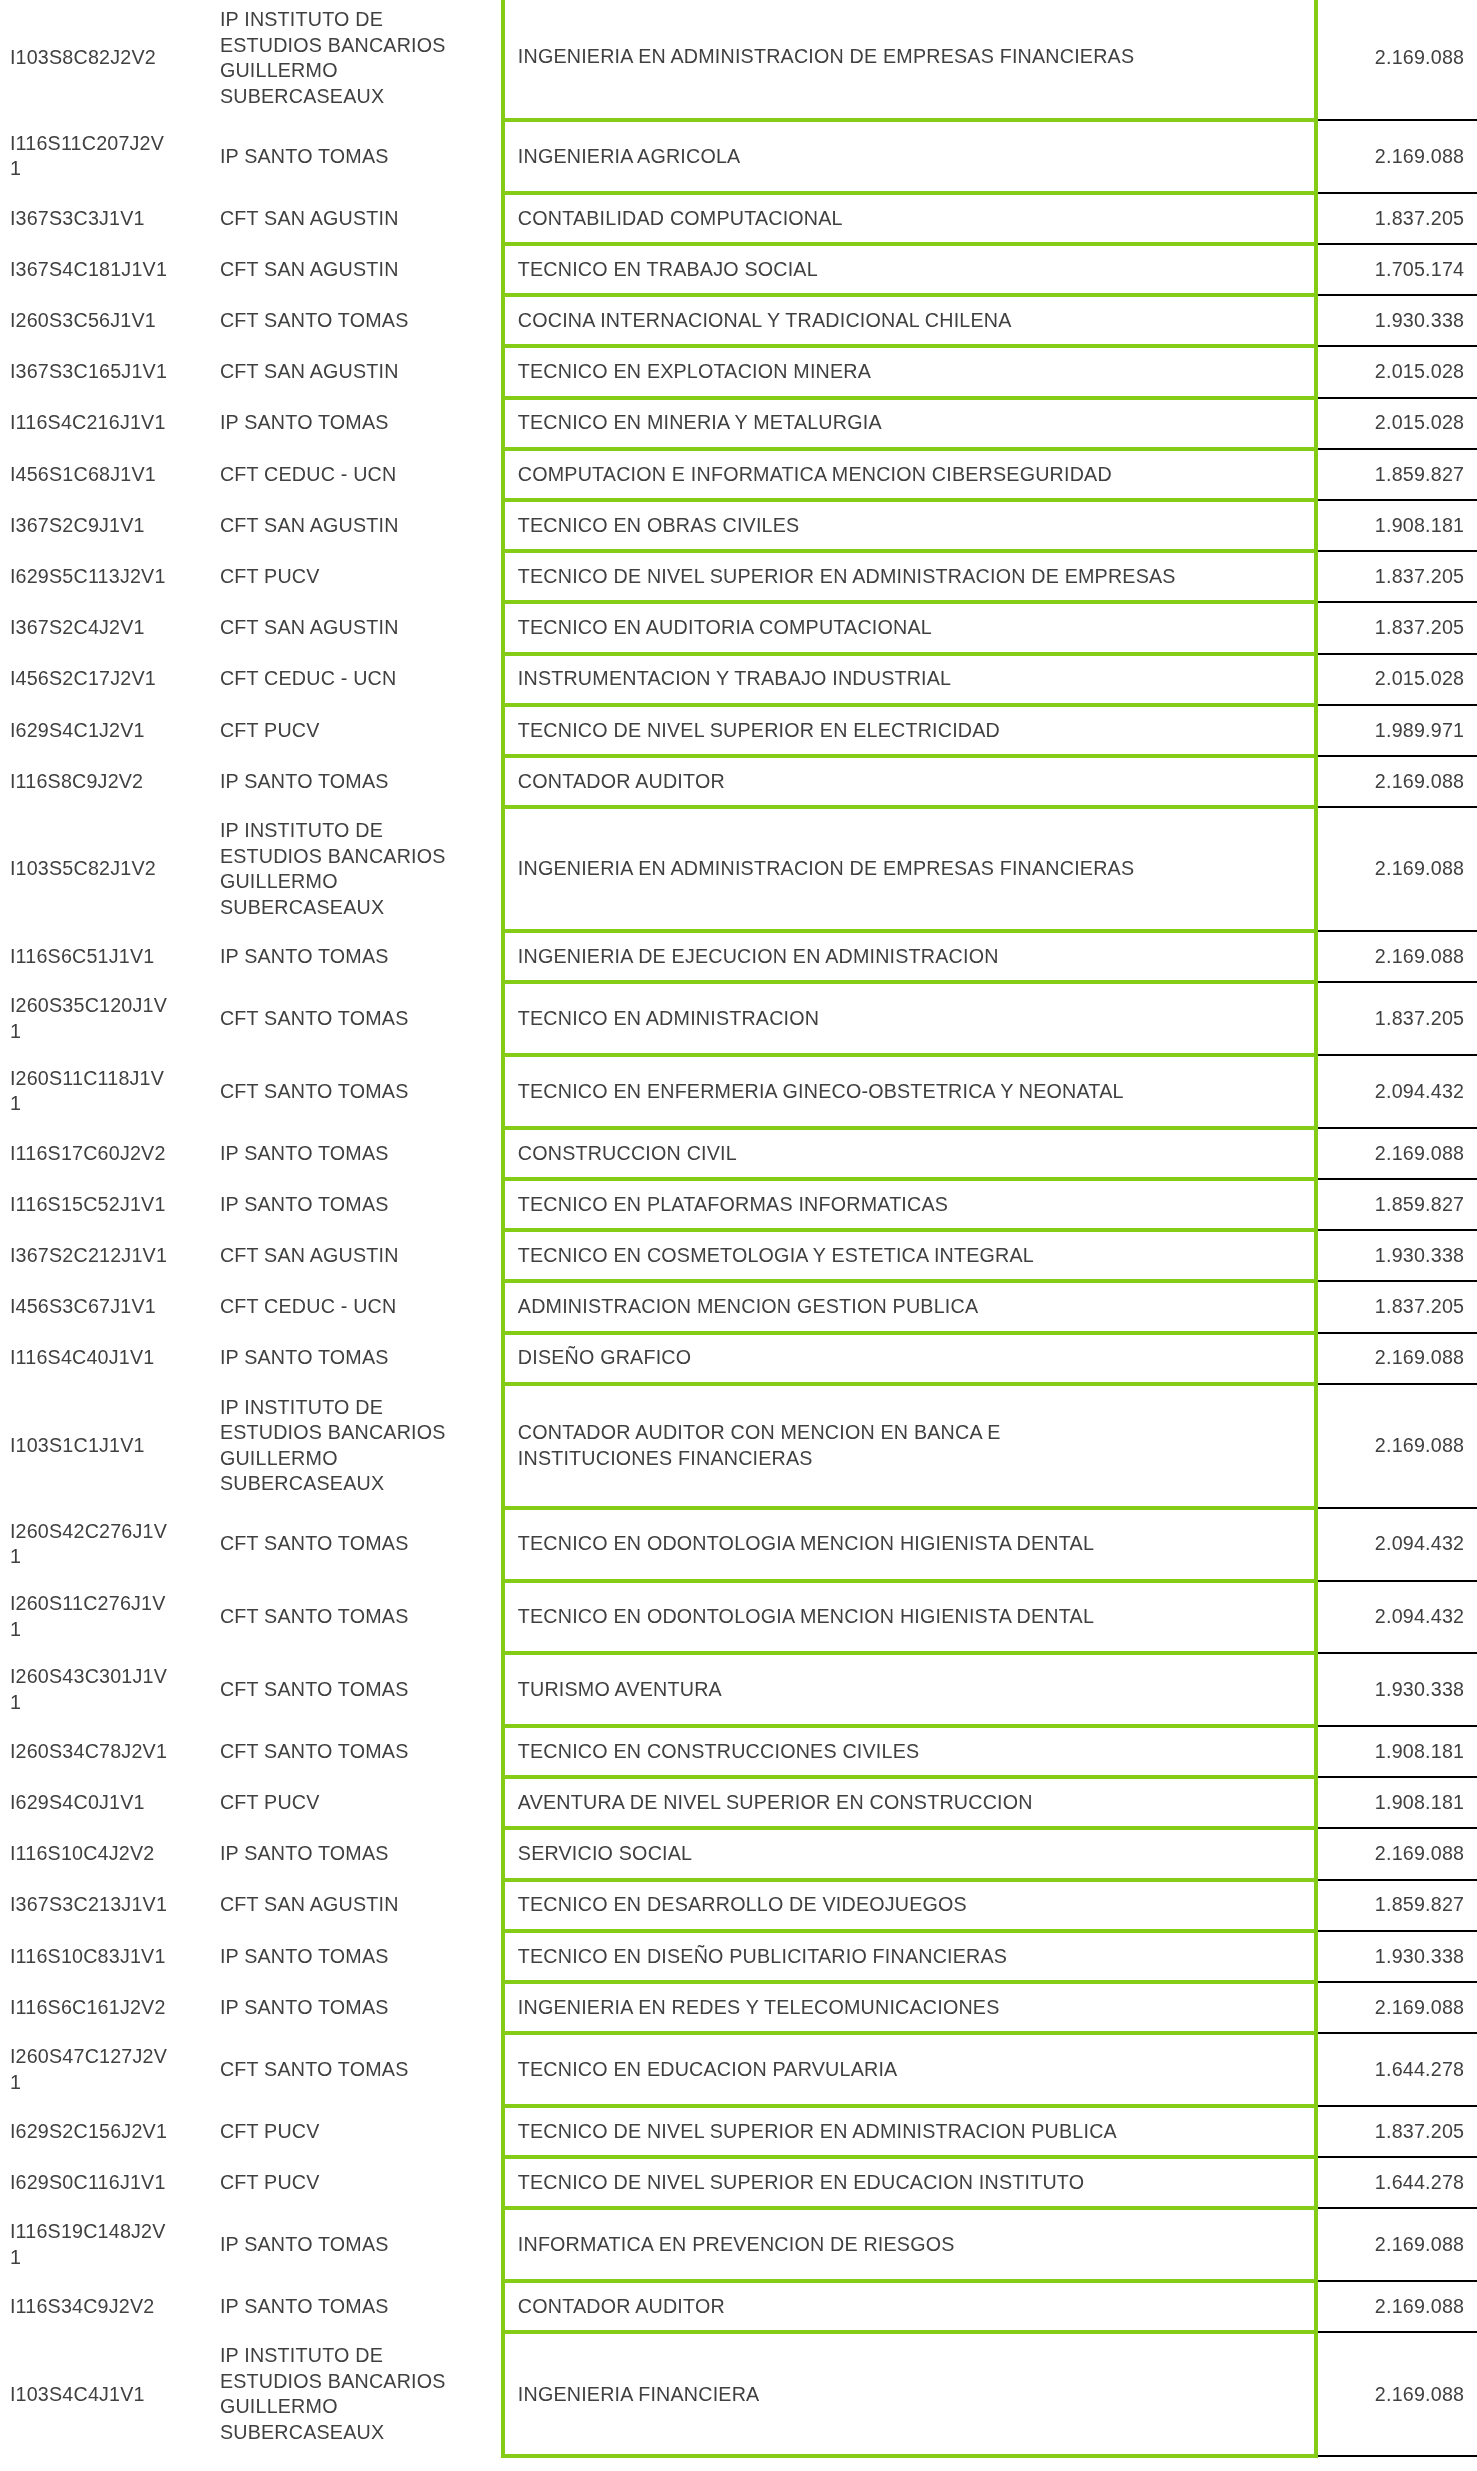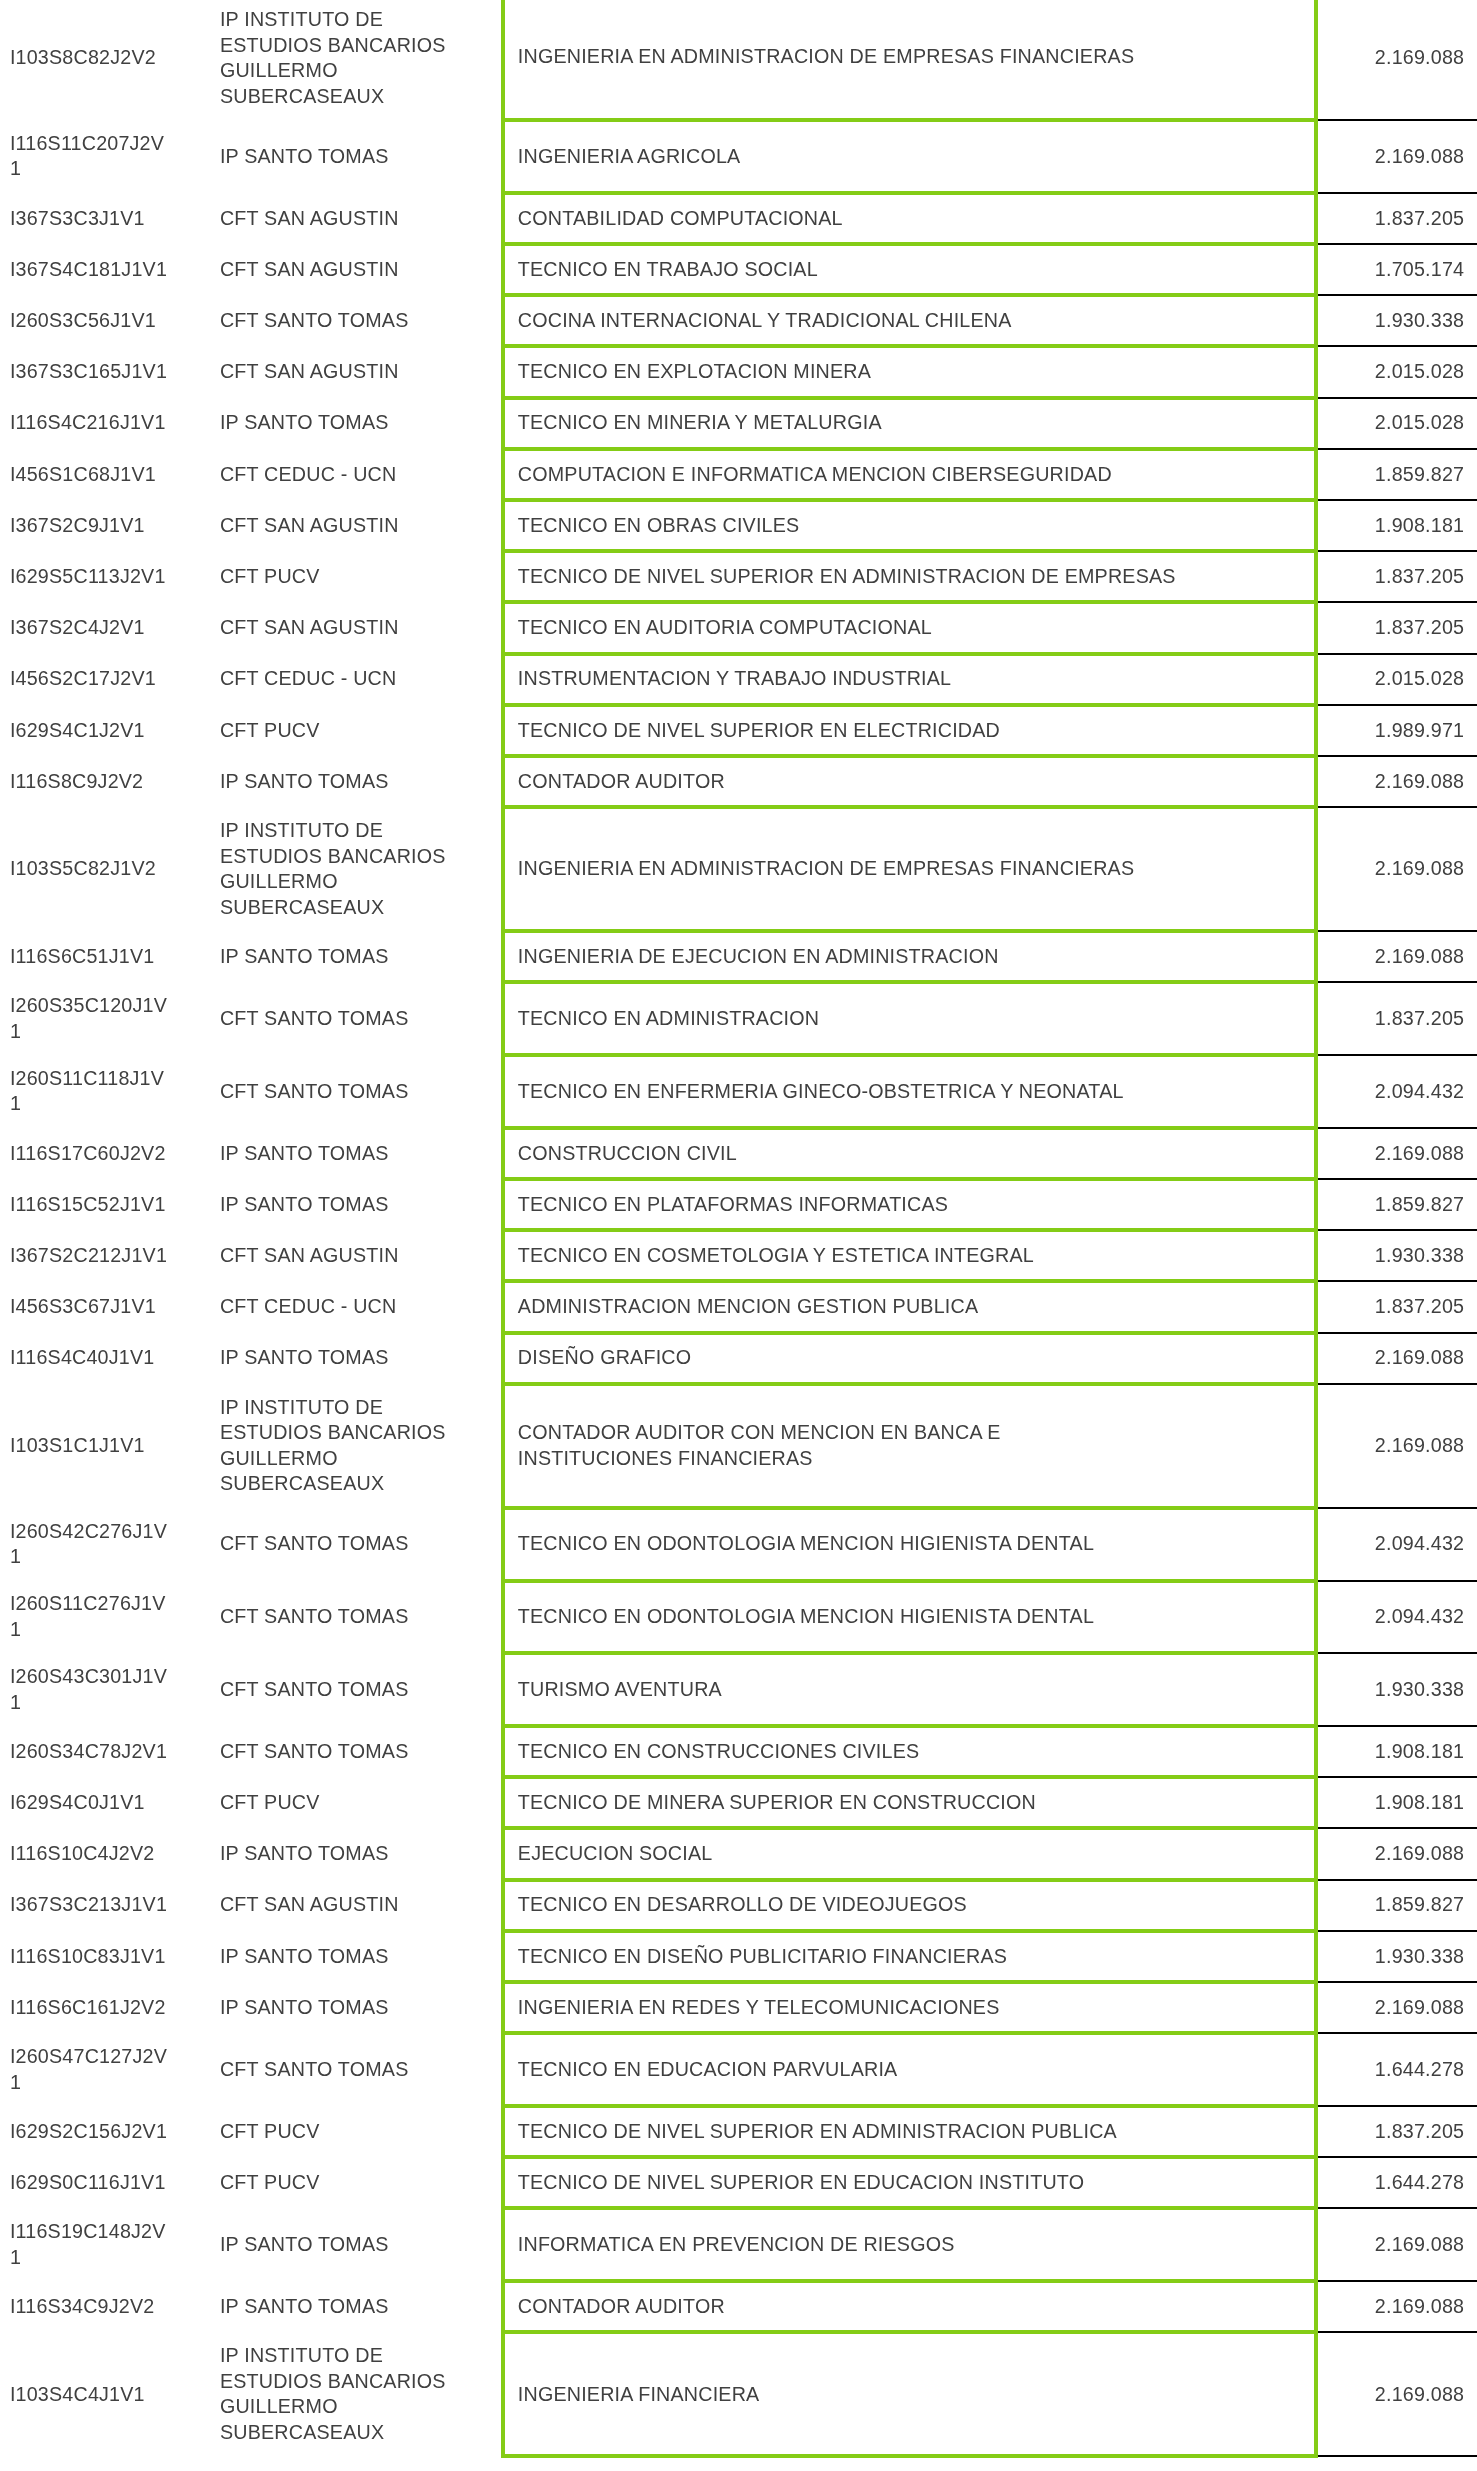--- a/index.html
+++ b/index.html
@@ -242,27 +242,27 @@
       </tr>
       <tr>
         <td class="code-cell">I260S34C78J2V1</td>
         <td class="institution-cell">CFT SANTO TOMAS</td>
         <td class="program-cell">TECNICO EN CONSTRUCCIONES CIVILES</td>
         <td class="price-cell">1.908.181</td>
       </tr>
       <tr>
         <td class="code-cell">I629S4C0J1V1</td>
         <td class="institution-cell">CFT PUCV</td>
-        <td class="program-cell">TECNICO DE MINERA SUPERIOR EN CONSTRUCCION</td>
+        <td class="program-cell">AVENTURA DE NIVEL SUPERIOR EN CONSTRUCCION</td>
         <td class="price-cell">1.908.181</td>
       </tr>
       <tr>
         <td class="code-cell">I116S10C4J2V2</td>
         <td class="institution-cell">IP SANTO TOMAS</td>
-        <td class="program-cell">EJECUCION SOCIAL</td>
+        <td class="program-cell">SERVICIO SOCIAL</td>
         <td class="price-cell">2.169.088</td>
       </tr>
       <tr>
         <td class="code-cell">I367S3C213J1V1</td>
         <td class="institution-cell">CFT SAN AGUSTIN</td>
         <td class="program-cell">TECNICO EN DESARROLLO DE VIDEOJUEGOS</td>
         <td class="price-cell">1.859.827</td>
       </tr>
       <tr>
         <td class="code-cell">I116S10C83J1V1</td>

